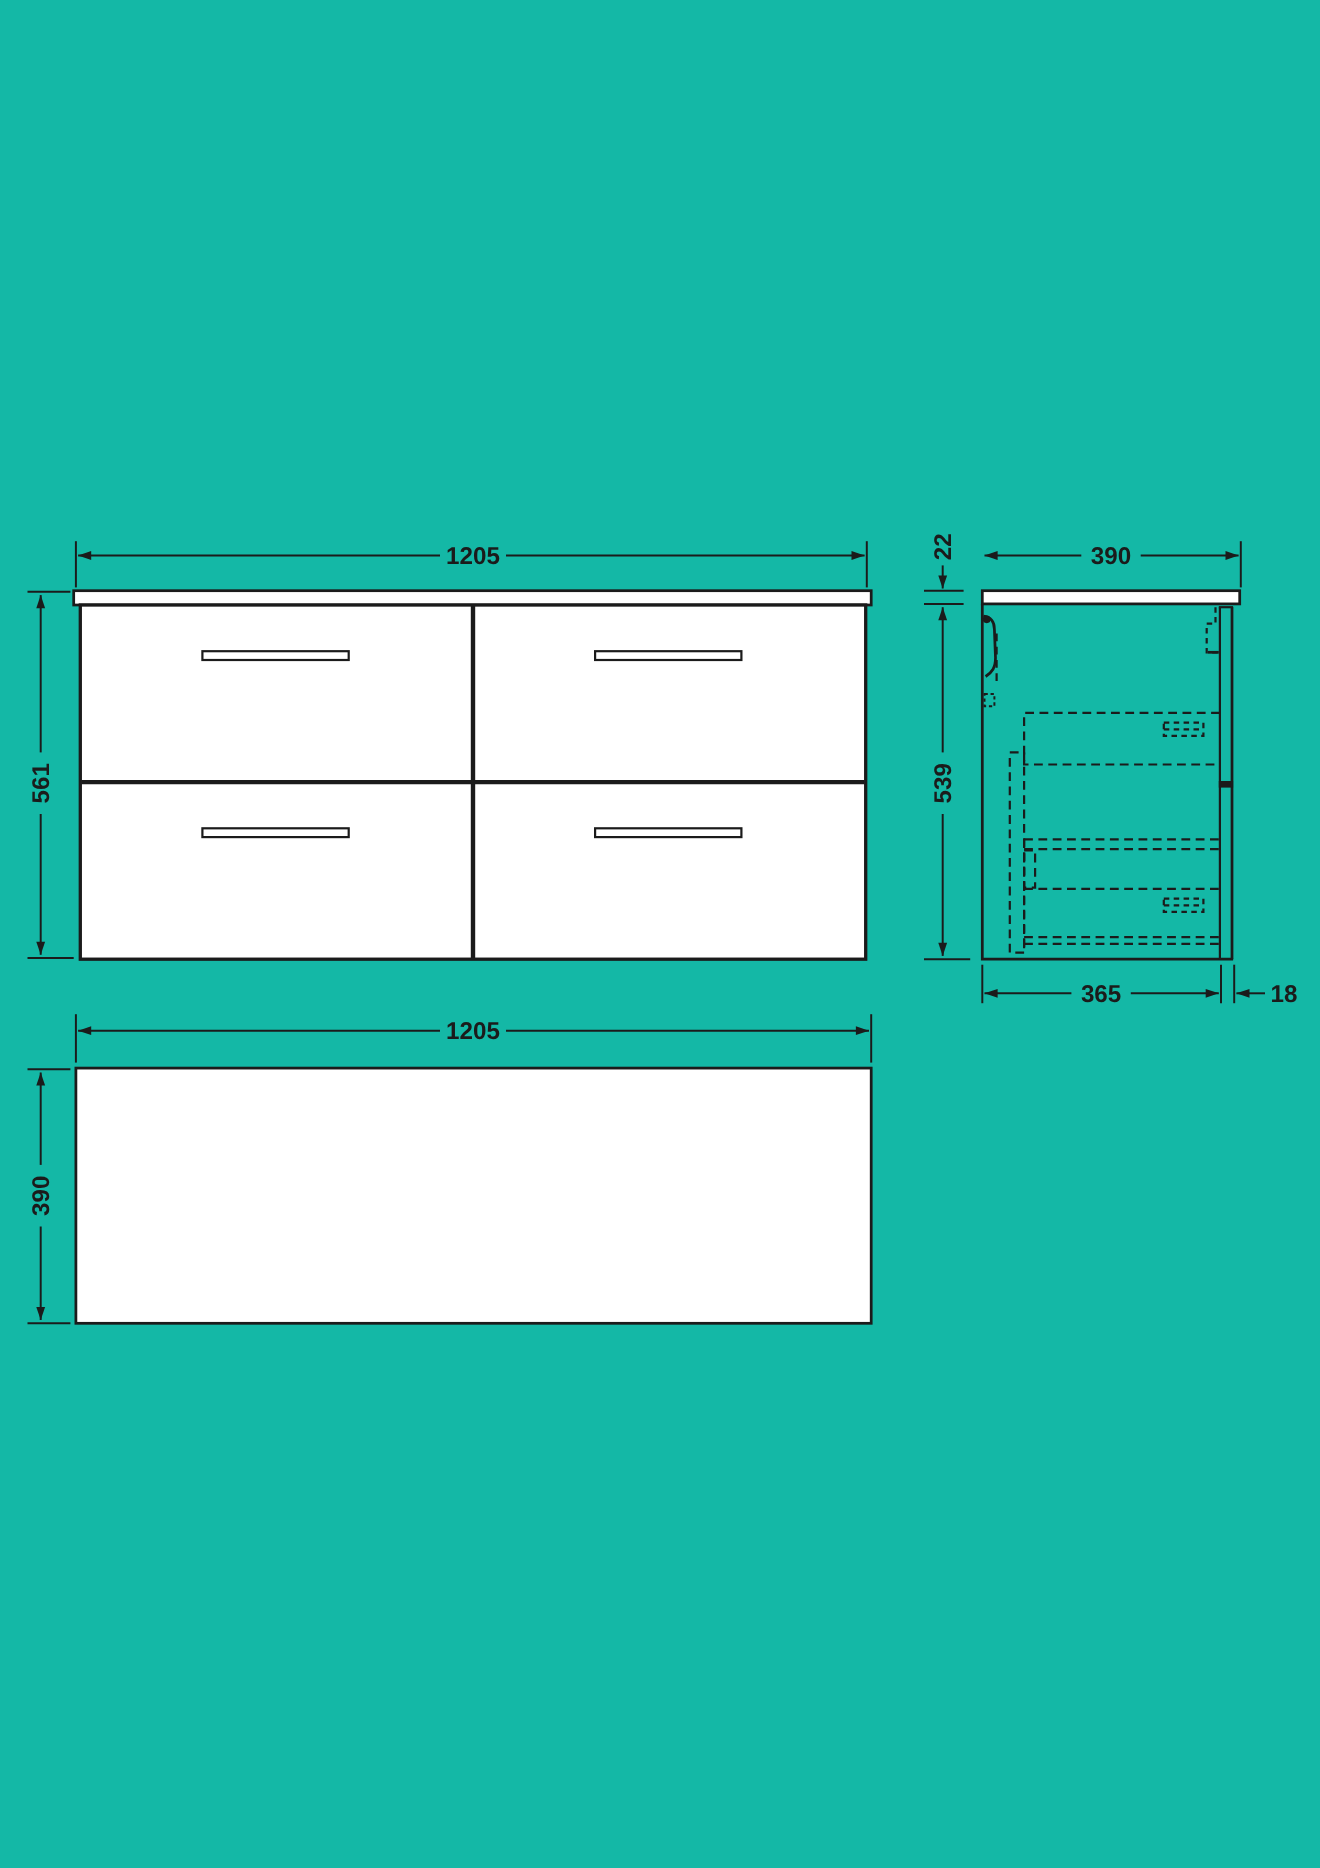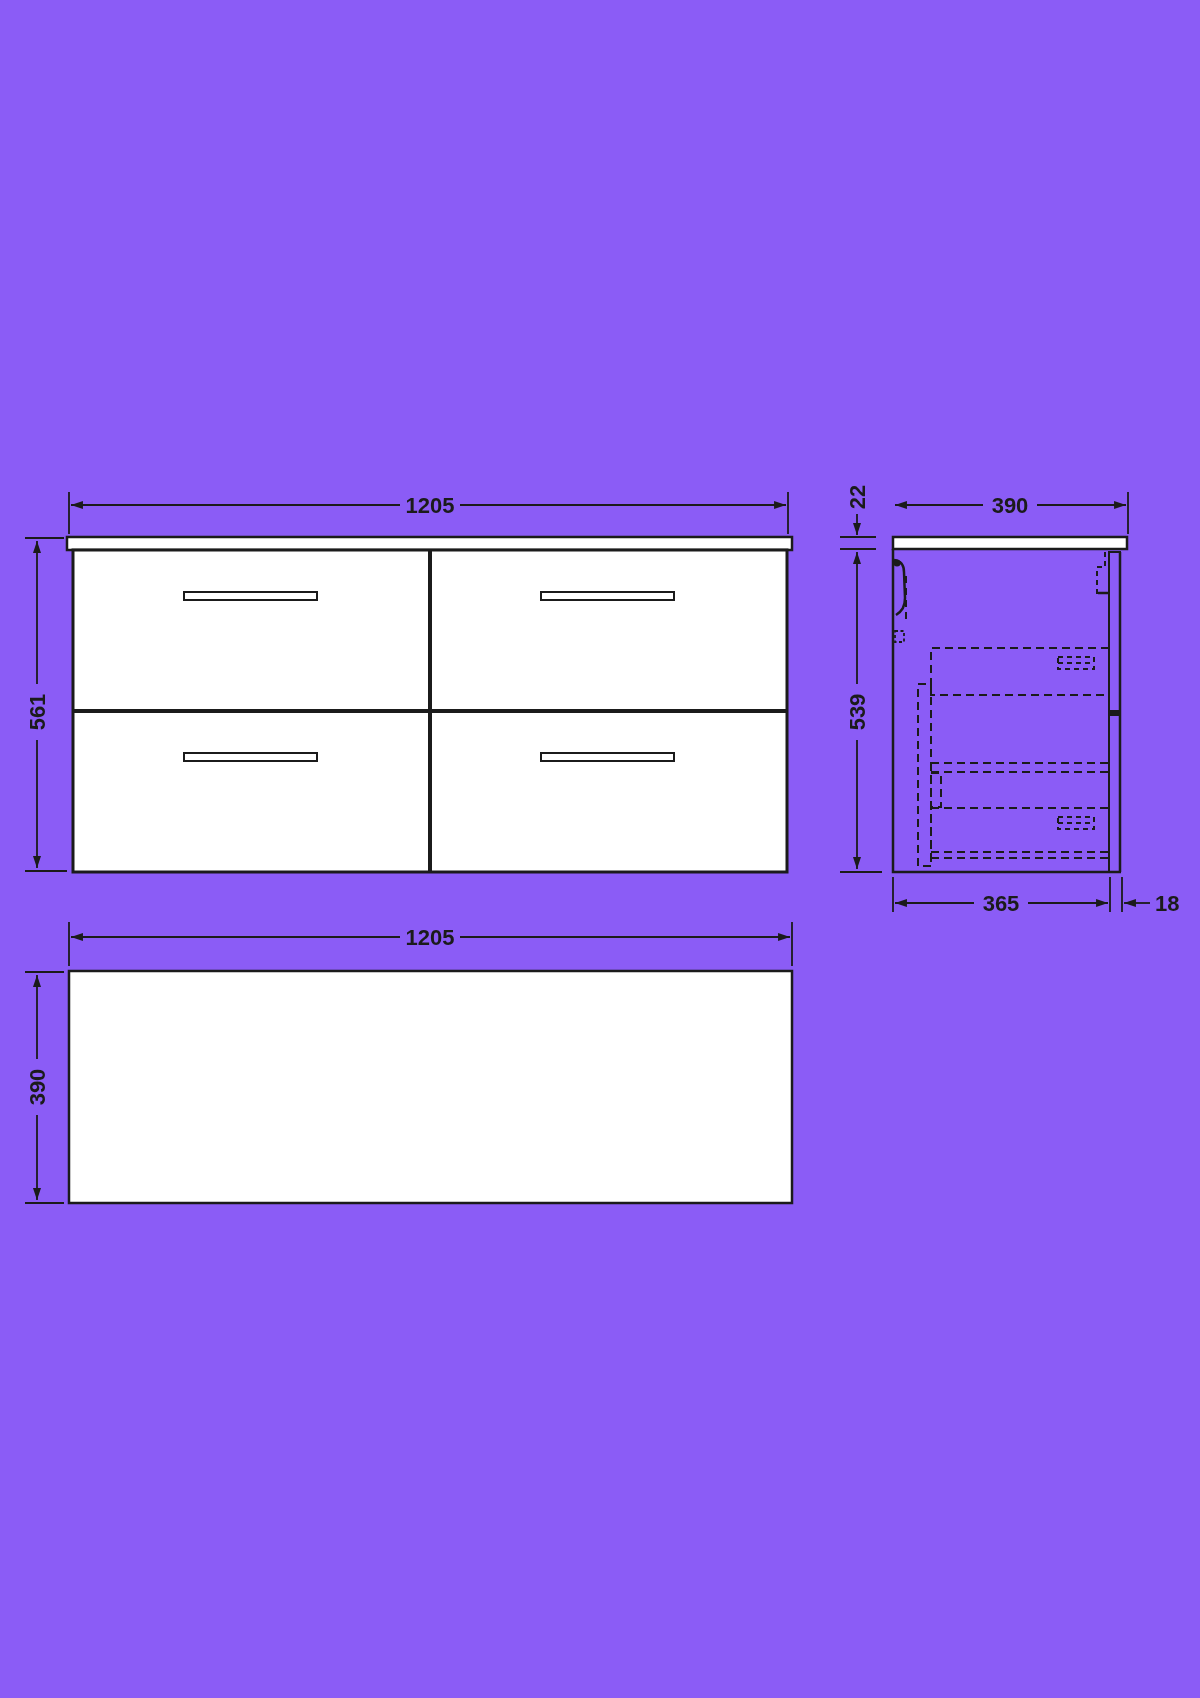--- a/index.html
+++ b/index.html
@@ -1,19 +1,19 @@
 <!DOCTYPE html>
 <html><head>
 <meta charset="utf-8">
 <style>
   html,body{margin:0;padding:0;background:#ffffff;}
   .canvas{
     position:relative;
     width:1200px;height:1698px;
-    background:#8b5cf6;
+    background:#14b8a6;
     font-family:"Liberation Sans", sans-serif;
     overflow:hidden;
   }
   svg{display:block;}
   .dim-label{
     font-family:"Liberation Sans", sans-serif;
     font-weight:bold;
     font-size:22px;
     fill:#1b1b1b;
   }

